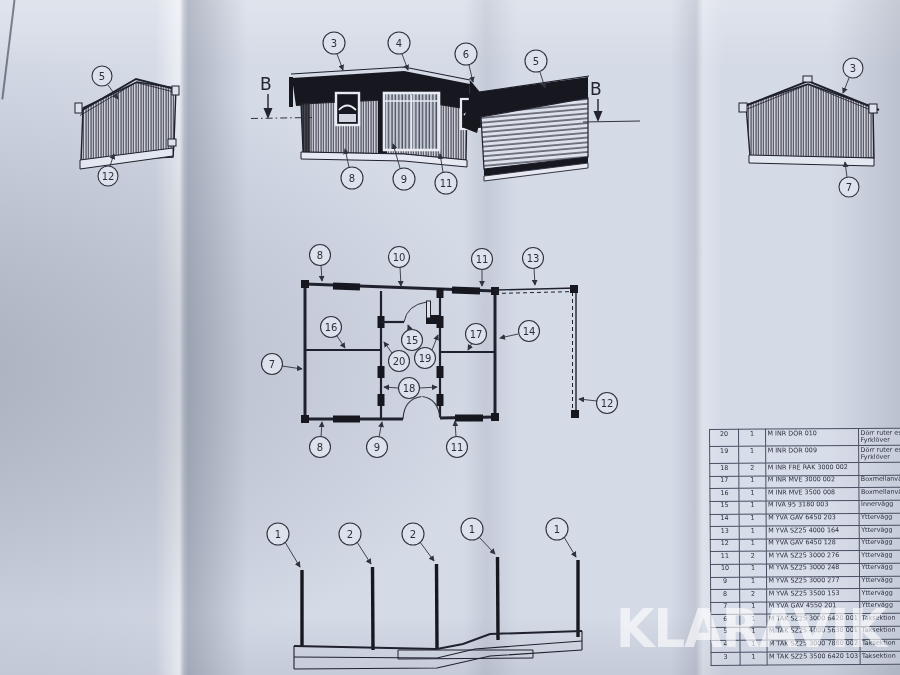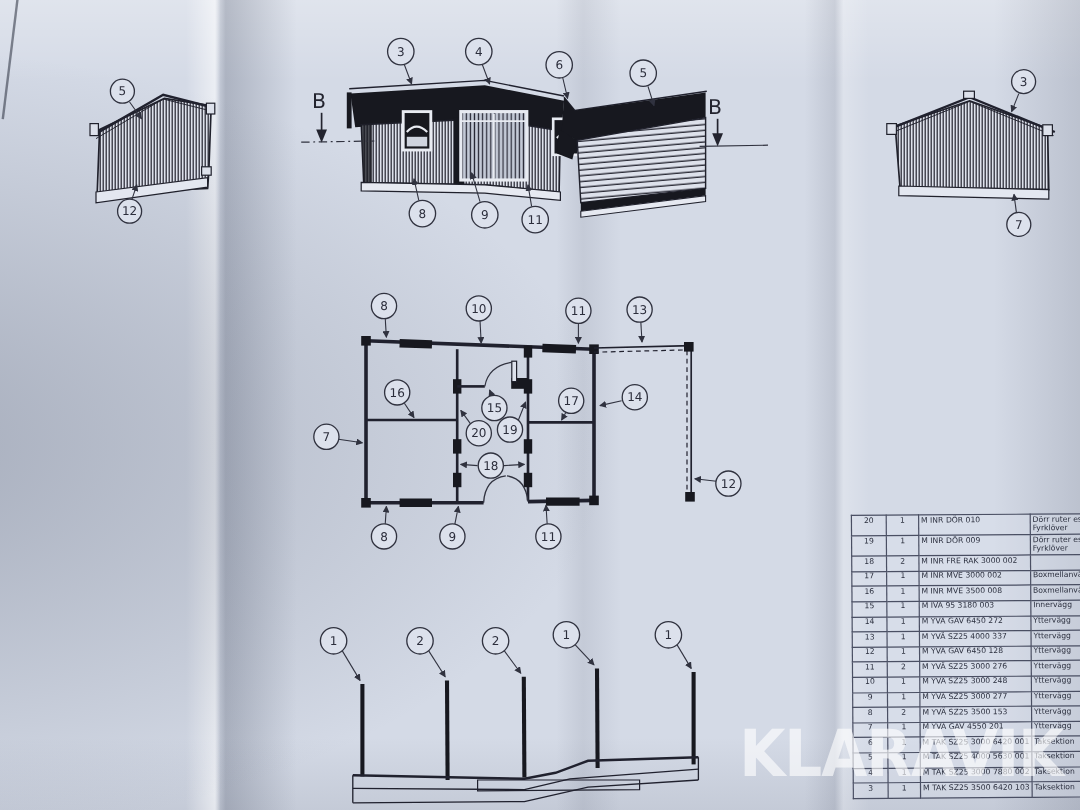--- a/index.html
+++ b/index.html
@@ -411,27 +411,27 @@
         </tr>
         <tr>
           <td class="c0">15</td>
           <td class="c1">1</td>
           <td class="c2">M IVÄ 95 3180 003</td>
           <td class="c3">Innervägg</td>
         </tr>
         <tr>
           <td class="c0">14</td>
           <td class="c1">1</td>
-          <td class="c2">M YVÄ GAV 6450 272</td>
+          <td class="c2">M YVÄ GAV 6450 203</td>
           <td class="c3">Yttervägg</td>
         </tr>
         <tr>
           <td class="c0">13</td>
           <td class="c1">1</td>
-          <td class="c2">M YVÄ SZ25 4000 337</td>
+          <td class="c2">M YVÄ SZ25 4000 164</td>
           <td class="c3">Yttervägg</td>
         </tr>
         <tr>
           <td class="c0">12</td>
           <td class="c1">1</td>
           <td class="c2">M YVÄ GAV 6450 128</td>
           <td class="c3">Yttervägg</td>
         </tr>
         <tr>
           <td class="c0">11</td>

